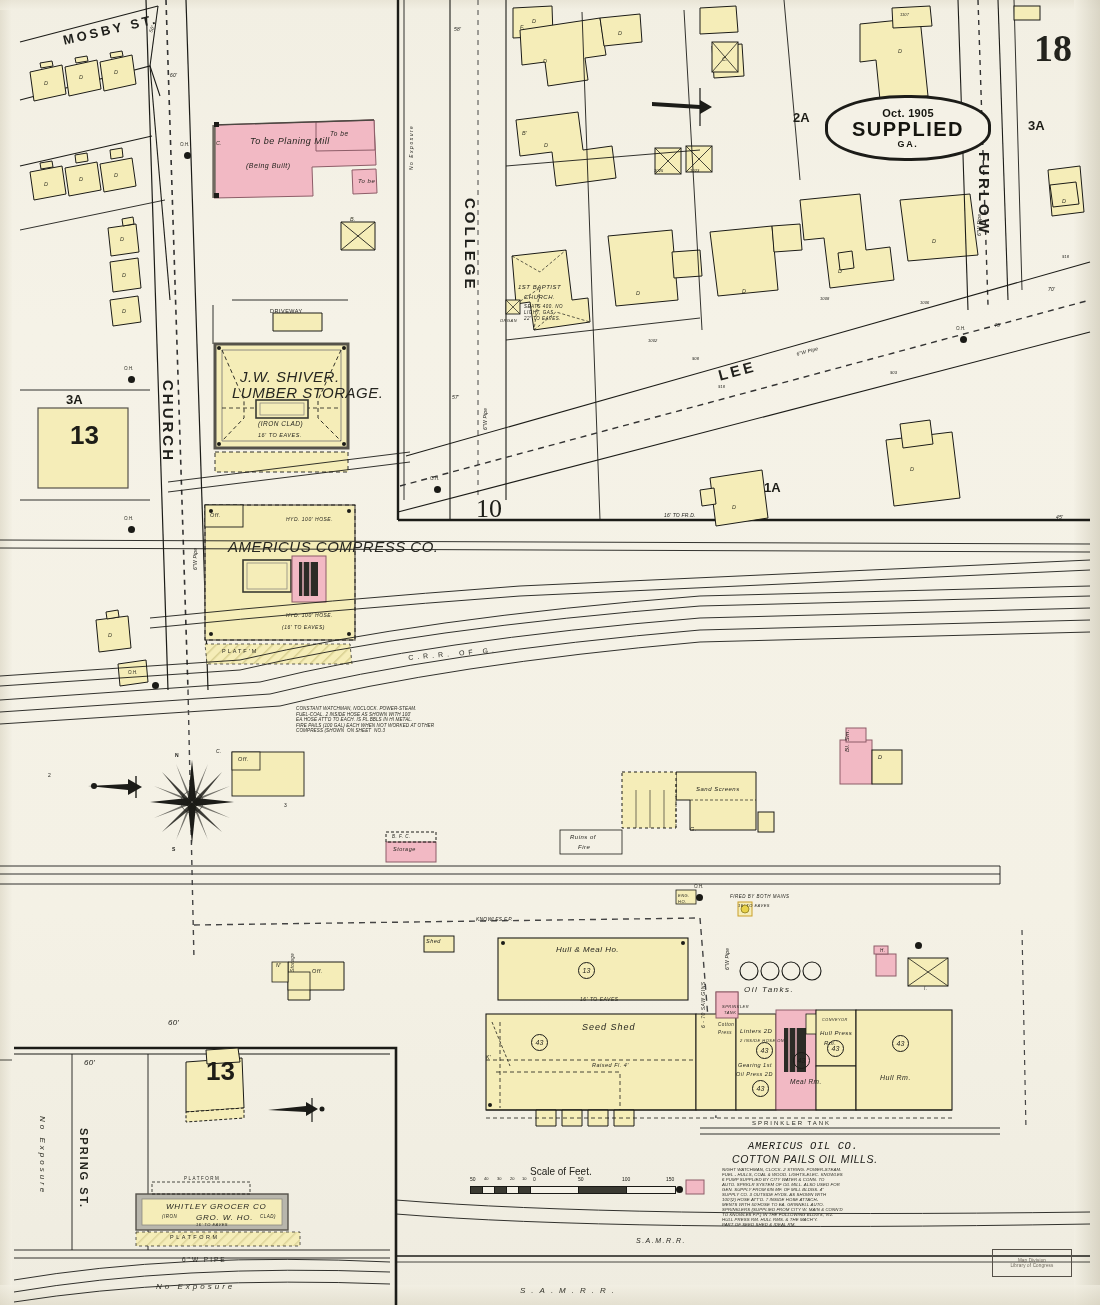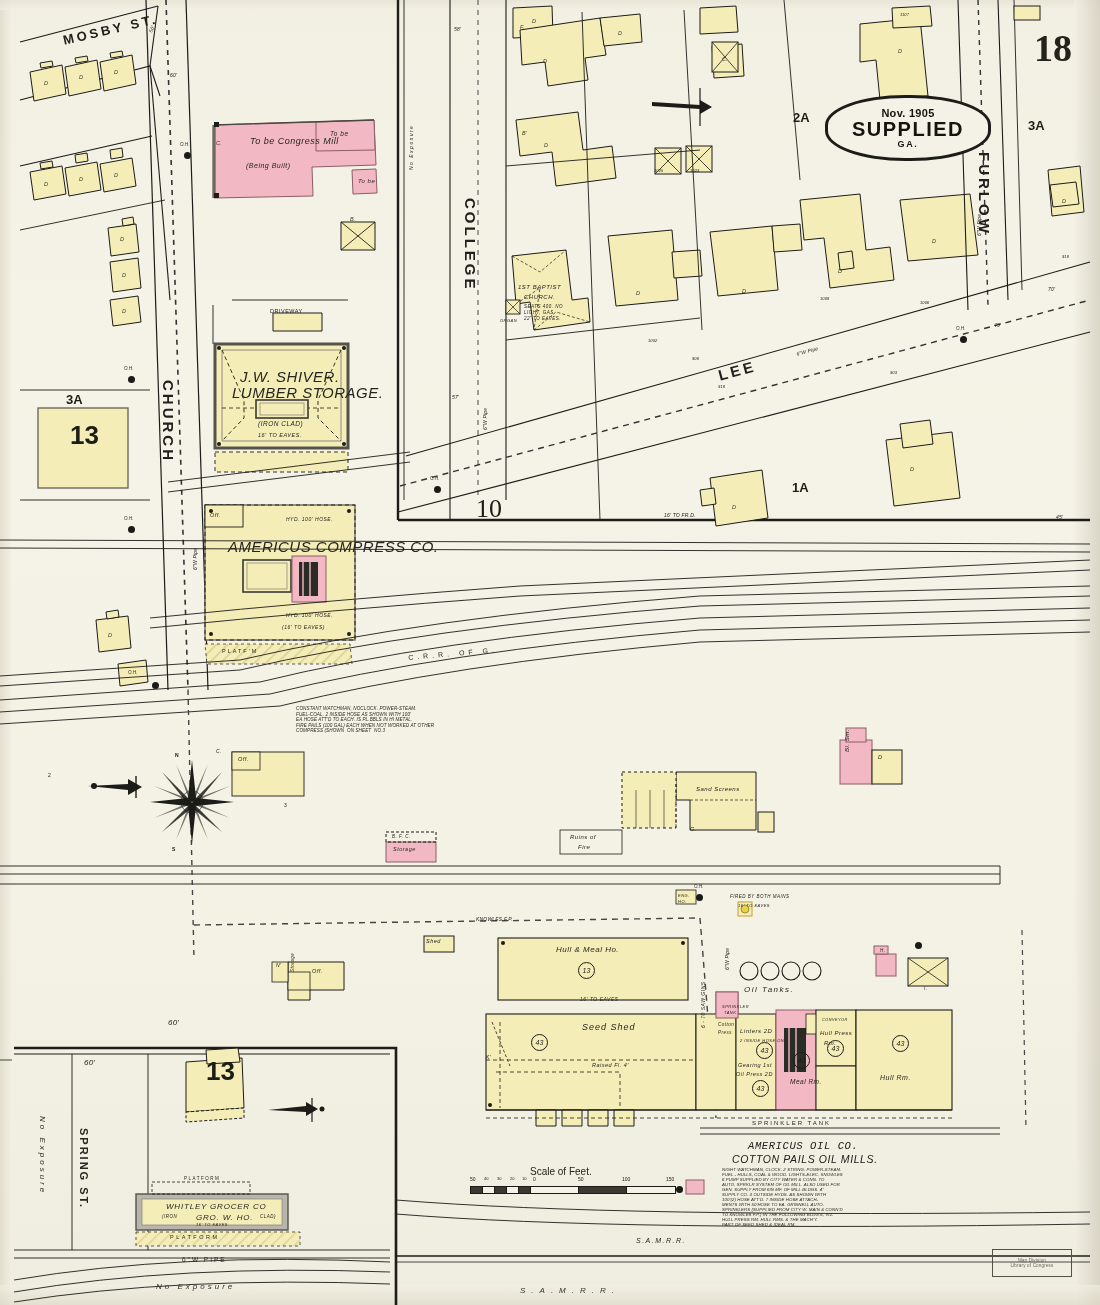--- a/index.html
+++ b/index.html
@@ -387,54 +387,54 @@
       <path d="M396 1200 Q620 1218 1090 1212" stroke-width="0.9" fill="none"></path>
       <path d="M396 1214 Q620 1232 1090 1224" stroke-width="0.9" fill="none"></path>
       <path d="M396 1256 L1090 1256" stroke-width="1.3"></path>
       <path d="M396 1262 L1090 1262" stroke-width="0.8"></path>
 
       <path d="M0 1060 L12 1060" stroke-width="0.8"></path>
     </g>
   </svg>
 
   <div id="cartouche">
-    <div class="c-date">Nov. 1905</div>
+    <div class="c-date">Oct. 1905</div>
     <div class="c-city">SUPPLIED</div>
     <div class="c-state">GA.</div>
   </div>
 
   <div id="pageno">18</div>
 
   <div class="blocknum" style="left:70px;top:420px;">13</div>
   <div class="blocknum" style="left:206px;top:1056px;">13</div>
 
   <div class="sheetref" style="left:66px;top:392px;">3A</div>
   <div class="sheetref" style="left:1028px;top:118px;">3A</div>
   <div class="sheetref" style="left:758px;top:110px;margin-left:35px;">2A</div>
-  <div class="sheetref" style="left:792px;top:480px;">1A</div>
+  <div class="sheetref" style="left:764px;top:480px;">1A</div>
   <div class="bigsheetref" style="left:476px;top:494px;">10</div>
 
   <div class="street" style="left:62px;top:22px;transform:rotate(-13deg);font-size:13px;">MOSBY ST.</div>
   <div class="street vert" style="left:160px;top:380px;">CHURCH</div>
   <div class="street vert" style="left:462px;top:198px;">COLLEGE</div>
   <div class="street vert" style="left:976px;top:152px;">FURLOW</div>
   <div class="street" style="left:718px;top:362px;transform:rotate(-15deg);">LEE</div>
   <div class="streetsm" style="left:78px;top:1128px;writing-mode:vertical-rl;">SPRING ST.</div>
 
   <div class="lbl tiny hand" style="left:148px;top:26px;transform:rotate(-68deg);">50'</div>
   <div class="lbl tiny hand" style="left:170px;top:72px;">60'</div>
   <div class="lbl tiny hand" style="left:168px;top:1018px;font-size:8px;">60'</div>
   <div class="lbl tiny hand" style="left:84px;top:1058px;font-size:8px;">60'</div>
   <div class="lbl tiny hand" style="left:454px;top:26px;">58'</div>
   <div class="lbl tiny hand" style="left:452px;top:394px;">57'</div>
   <div class="lbl tiny hand" style="left:994px;top:322px;">45'</div>
   <div class="lbl tiny hand" style="left:1056px;top:514px;">45'</div>
   <div class="lbl tiny hand" style="left:1048px;top:286px;">70'</div>
 
-  <div class="bldglabel" style="left:250px;top:136px;">To be Congress Mill</div>
+  <div class="bldglabel" style="left:250px;top:136px;">To be Planing Mill</div>
   <div class="bldglabel" style="left:246px;top:162px;font-size:7px;">(Being Built)</div>
   <div class="bldglabel" style="left:330px;top:130px;font-size:6.5px;">To be</div>
   <div class="bldglabel" style="left:358px;top:178px;font-size:6px;">To be</div>
 
   <div class="bldglabel big" style="left:240px;top:368px;">J.W. SHIVER.</div>
   <div class="bldglabel big" style="left:232px;top:384px;">LUMBER STORAGE.</div>
   <div class="bldglabel" style="left:258px;top:420px;font-size:6.5px;">(IRON CLAD)</div>
   <div class="bldglabel" style="left:258px;top:432px;font-size:5.5px;">16' TO EAVES.</div>
   <div class="bldglabel" style="left:278px;top:318px;font-size:7px;"></div>
   <div class="bldglabel caps" style="left:270px;top:308px;font-size:5.5px;font-style:normal;">DRIVEWAY</div>

